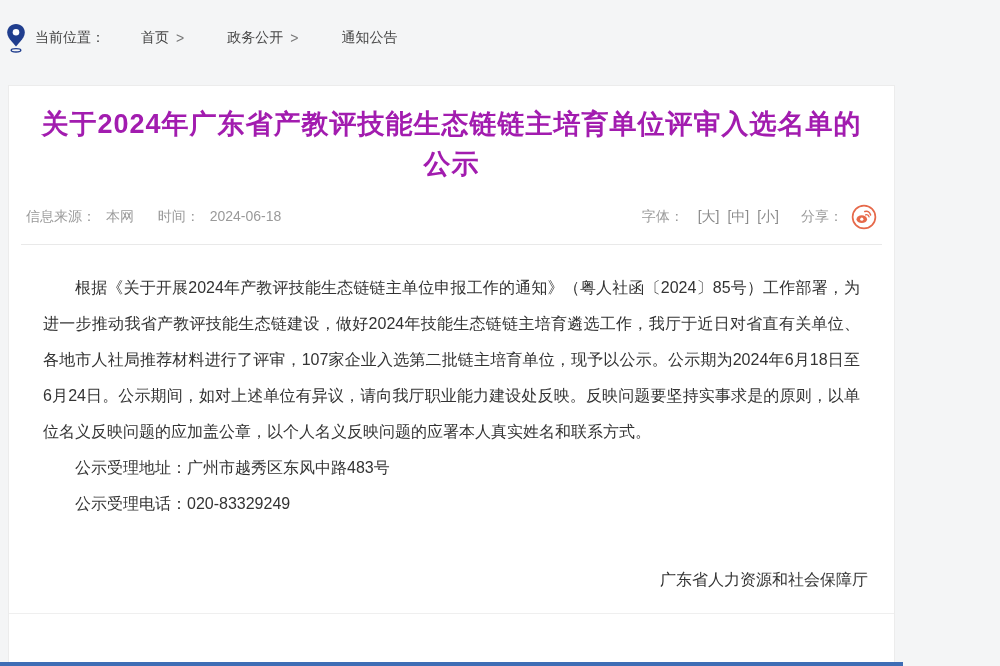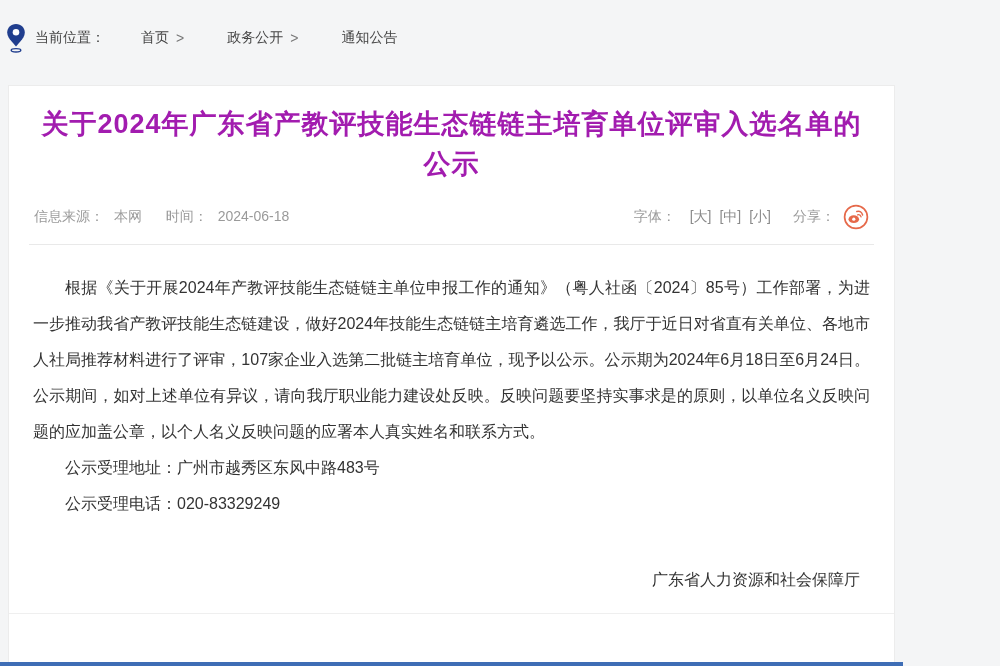--- a/index.html
+++ b/index.html
@@ -14,36 +14,36 @@
   .breadcrumb a.crumb { color:#454545; text-decoration:none; cursor:pointer;margin-left:36px; }
   .breadcrumb .sep { color:#777; margin:0 7px; }
 
   
   .card { position:absolute; left:8px; right:8px; top:85px; bottom:0;
     background:#ffffff; border:1px solid #ececec; border-bottom:none; }
 
   .title { margin:18px 20px 0; text-align:center; font-size:27px; line-height:40px;
     font-weight:bold; color:#a21caf; letter-spacing:1px; }
 
-  .meta-row { margin:0 20px; padding:20px 5px 14px; display:flex; align-items:center;
+  .meta-row { margin:0 12px; padding:20px 5px 14px; display:flex; align-items:center;
     justify-content:space-between; border-bottom:1px solid #e9e9e9;
     font-size:14px; color:#9a9a9a; }
   .meta-left span { margin-right:6px; }
   .meta-left .gap { margin-left:14px; }
   .meta-right { display:flex; align-items:center;text-align:center; }
   .meta-right .font-label { margin-right:10px; }
   .font-btn { color:#8a8a8a; margin:0 4px; cursor:pointer; }
   .share-label { margin-left:18px; margin-right:8px; }
   .weibo { width:26px; height:26px; cursor:pointer; display:block; }
 
   
-  .content { margin:0 24px; padding-top:25px; font-size:16px; color:#333; }
+  .content { margin:0 34px; padding-top:25px; font-size:16px; color:#333; }
   .content p { line-height:36px; text-align:justify; text-indent:2em; }
 
-  .signature { margin:38px 34px 0; text-align:right; font-size:16px; color:#333;
+  .signature { margin:38px 26px 0; text-align:right; font-size:16px; color:#333;
     line-height:40px; }
 
   .attach-divider { margin-top:13px; border-top:1px solid #efefef; }
   .attachment { padding:29px 0 0 7px; font-size:15px; color:#333; }
 
   .bottom-bar { position:absolute; left:0; right:0; bottom:0; height:4px;
     background:#3e6db5; }
 </style>
 </head>
 <body>

